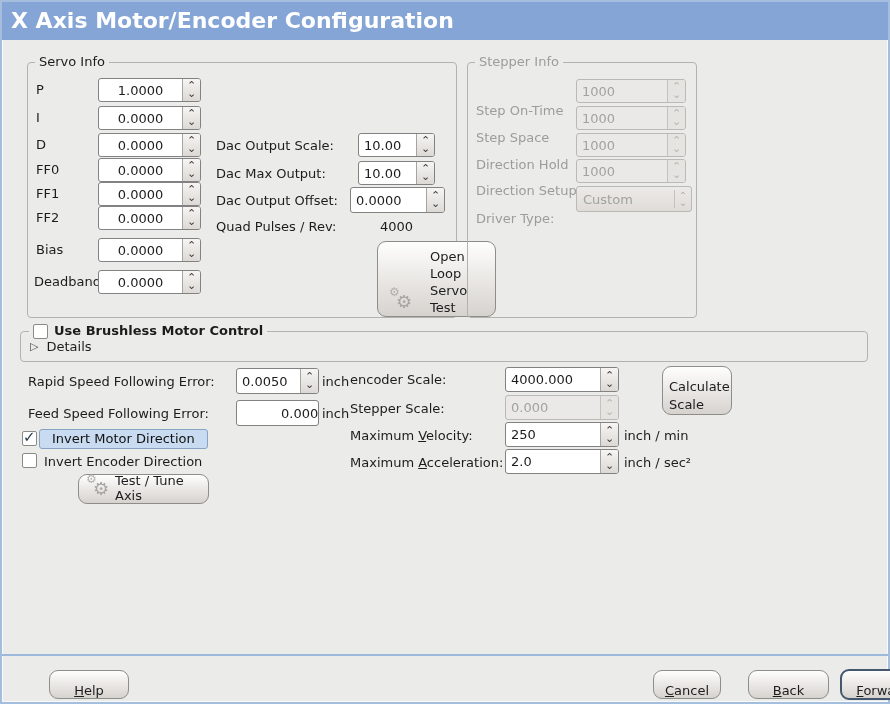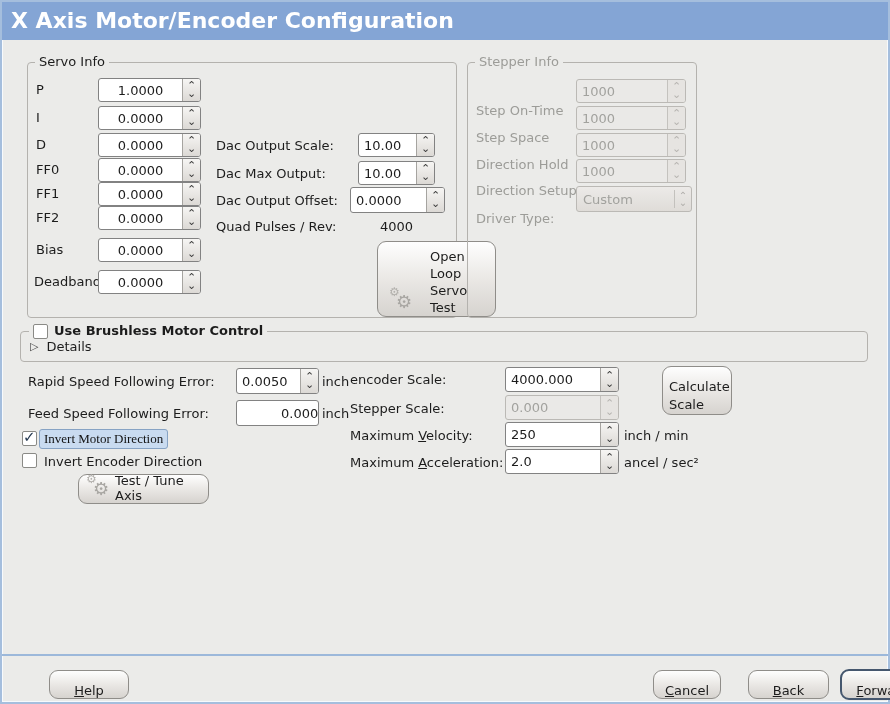--- a/index.html
+++ b/index.html
@@ -36,21 +36,21 @@
   
   .btn{position:absolute;display:flex;align-items:flex-end;justify-content:center;box-sizing:border-box;
     background:linear-gradient(#fefefe,#eceae7 45%,#d6d3cf);border:1px solid #8f8d89;border-radius:9px;
     font-size:13px;color:#1c1c1c;cursor:default;margin-left:41px;}
   .btn.focusd{border:2px solid #45576e;}
   
   .cb{position:absolute;width:15px;height:15px;background:#ffffff;border:1px solid #8a8a86;border-radius:2px;box-sizing:border-box;}
   .cb.checked::after{content:"\2713";position:absolute;top:-4px;left:0px;font-size:15px;font-weight:bold;color:#253850;}
   .cb.inline{position:relative;display:inline-block;vertical-align:-3px;margin-right:6px;}
   .hl{position:absolute;background:#c9dbf0;border:1px solid #87a3c4;border-radius:3px;
-    padding:1px 4px;font-size:13px;color:#111;line-height:16px;white-space:nowrap;font-family:Liberation Serif, serif;}
+    padding:1px 12px;font-size:13px;color:#111;line-height:16px;white-space:nowrap;}
   
   .gears{position:relative;width:28px;height:28px;display:inline-block;flex:none;}
   .gears::before{content:"\2699";position:absolute;top:-3px;left:1px;font-size:12px;color:#b2b0ac;}
   .gears::after{content:"\2699";position:absolute;top:3px;left:8px;font-size:18px;color:#a8a6a2;}
   .tri{font-size:11px;color:#3c3c3c;margin-right:8px;}
   .tri::before{content:"\25B7";}
   .u{text-decoration:underline;}
   .sep{position:absolute;left:2px;right:2px;top:654px;height:2px;background:#9cb8da;}
   .unit{position:absolute;font-size:13px;color:#1c1c1c;white-space:nowrap;line-height:16px;}
 </style>
@@ -298,21 +298,21 @@
   <span class="unit" style="left:624px;top:428px;">inch / min</span>
 
   <span class="lbl" style="left:350px;top:455px;"><span>Maximum </span><span class="u">A</span><span>cceleration:</span></span>
   <div class="spin" style="left:505px;top:449px;width:114px;height:25px;">
     <span class="val">2.0</span>
     <span class="btns">
         <span class="chev"></span>
         <span class="chev dn"></span>
       </span>
   </div>
-  <span class="unit" style="left:624px;top:455px;">ancel / sec²</span>
+  <span class="unit" style="left:624px;top:455px;">inch / sec²</span>
 
   <div class="sep"></div>
 
   <div class="btn" style="left:8px;top:670px;width:80px;height:29px;">
     <span><span class="u">H</span><span>elp</span></span>
   </div>
   <div class="btn" style="left:612px;top:670px;width:68px;height:29px;">
     <span><span class="u">C</span><span>ancel</span></span>
   </div>
   <div class="btn" style="left:707px;top:670px;width:81px;height:29px;">

